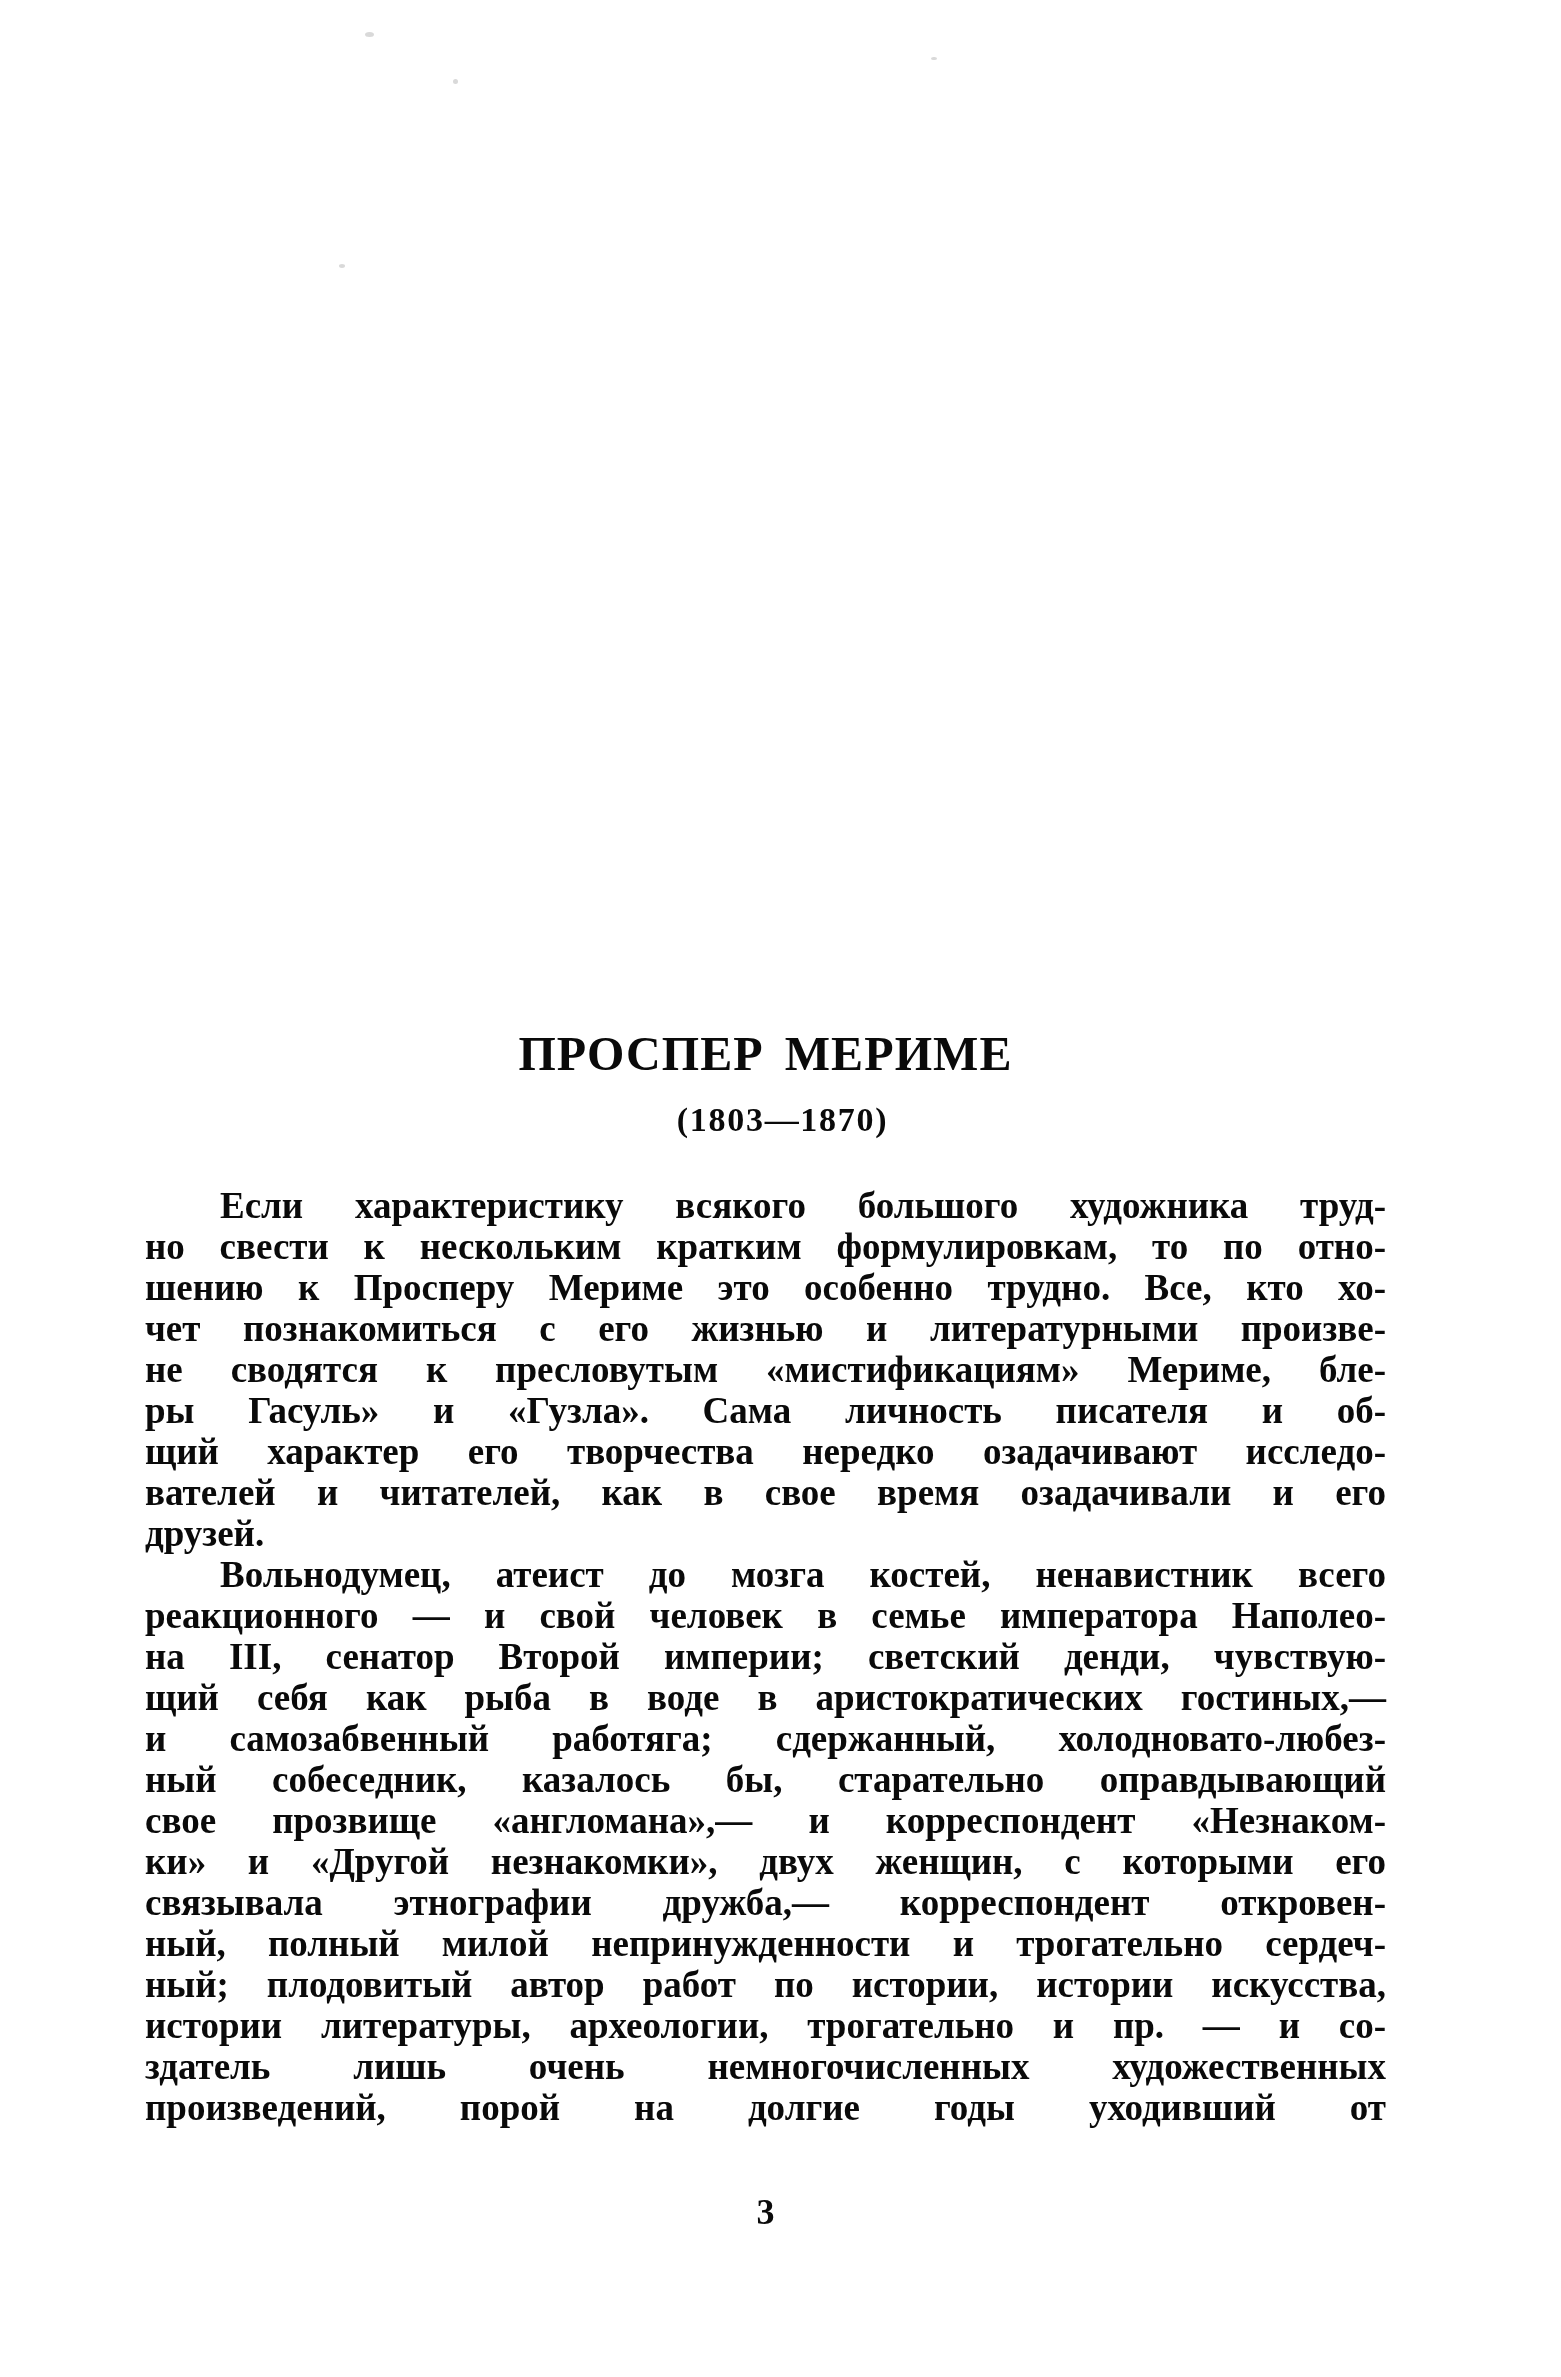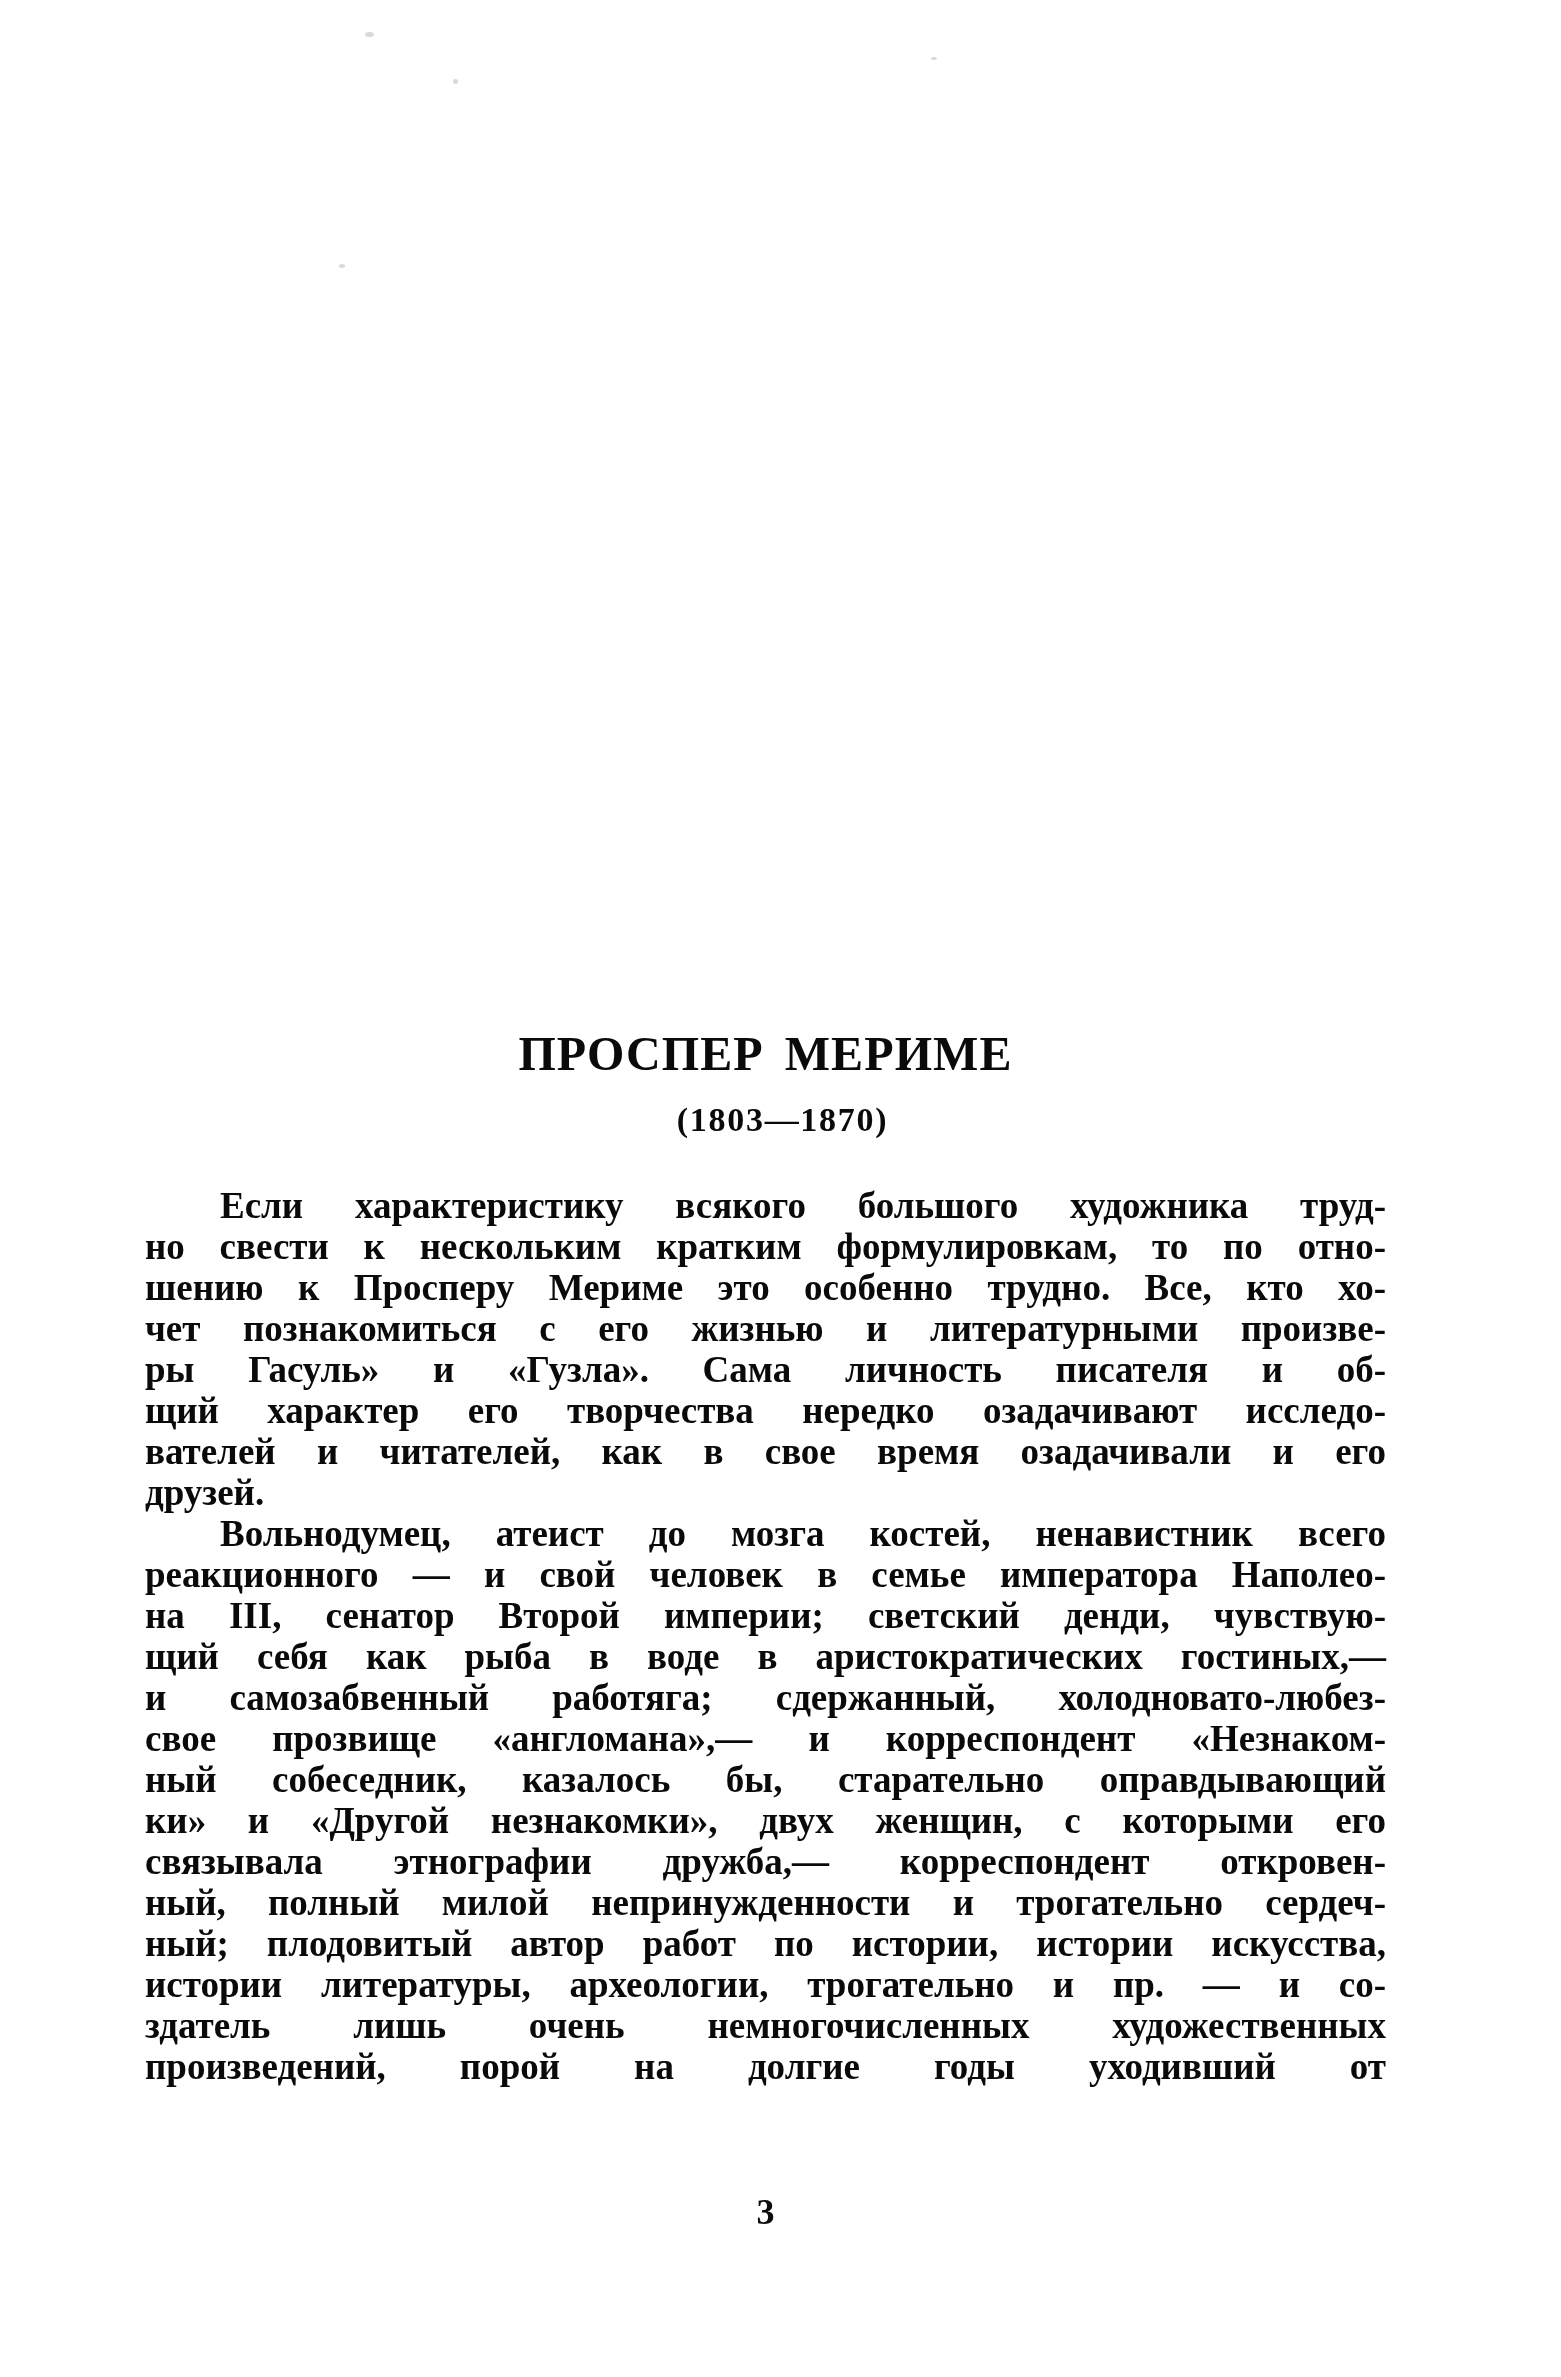--- a/index.html
+++ b/index.html
@@ -101,34 +101,35 @@
 
   <div class="subtitle">(1803—1870)</div>
 
   <div class="body-text">
 
     <p class="para">
       <span class="line indent">Если характеристику всякого большого художника труд-</span>
       <span class="line">но свести к нескольким кратким формулировкам, то по отно-</span>
       <span class="line">шению к Просперу Мериме это особенно трудно. Все, кто хо-</span>
       <span class="line">чет познакомиться с его жизнью и литературными произве-</span>
+      <span class="line">не сводятся к пресловутым «мистификациям» Мериме, бле-</span>
       <span class="line">ры Гасуль» и «Гузла». Сама личность писателя и об-</span>
       <span class="line">щий характер его творчества нередко озадачивают исследо-</span>
       <span class="line">вателей и читателей, как в свое время озадачивали и его</span>
       <span class="line last">друзей.</span>
     </p>
 
     <p class="para">
       <span class="line indent">Вольнодумец, атеист до мозга костей, ненавистник всего</span>
       <span class="line">реакционного — и свой человек в семье императора Наполео-</span>
       <span class="line">на III, сенатор Второй империи; светский денди, чувствую-</span>
       <span class="line">щий себя как рыба в воде в аристократических гостиных,—</span>
       <span class="line">и самозабвенный работяга; сдержанный, холодновато-любез-</span>
+      <span class="line">ный собеседник, казалось бы, старательно оправдывающий</span>
       <span class="line">свое прозвище «англомана»,— и корреспондент «Незнаком-</span>
-      <span class="line">ный собеседник, казалось бы, старательно оправдывающий</span>
       <span class="line">ки» и «Другой незнакомки», двух женщин, с которыми его</span>
       <span class="line">связывала этнографии дружба,— корреспондент откровен-</span>
       <span class="line">ный, полный милой непринужденности и трогательно сердеч-</span>
       <span class="line">ный; плодовитый автор работ по истории, истории искусства,</span>
       <span class="line">истории литературы, археологии, трогательно и пр. — и со-</span>
       <span class="line">здатель лишь очень немногочисленных художественных</span>
       <span class="line">произведений, порой на долгие годы уходивший от</span>
     </p>
 
   </div>

